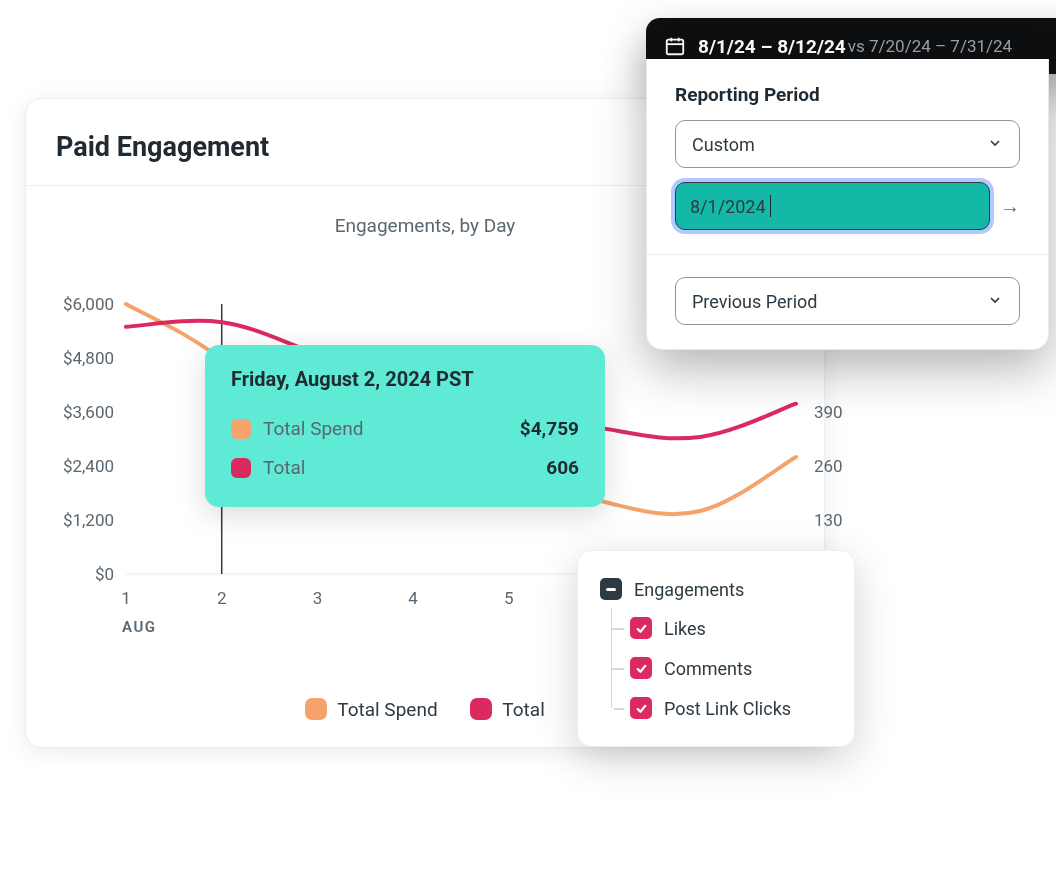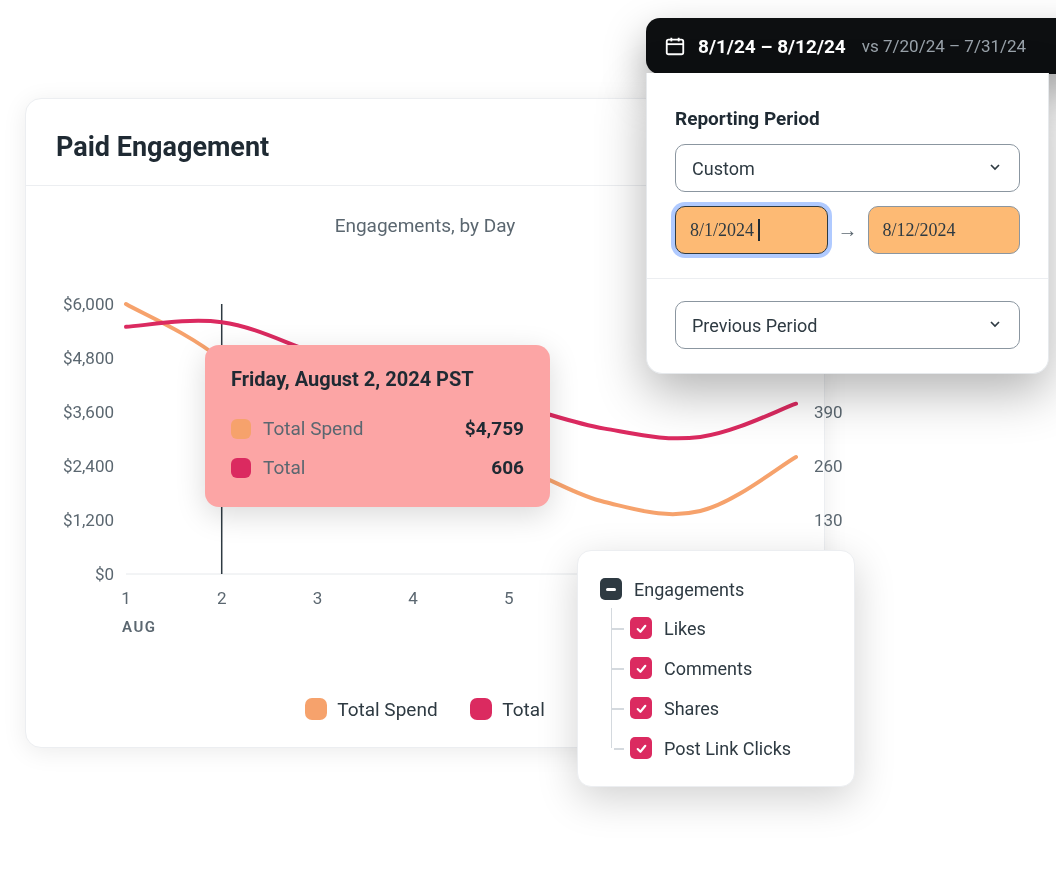--- a/index.html
+++ b/index.html
@@ -71,22 +71,22 @@
     width: 22px; height: 22px; border-radius: 7px; margin-right: 10px; display: inline-block;
   }
   .sw-orange { background: #f6a26c; }
   .sw-pink { background: #db2a60; }
 
   
   .tooltip {
     position: absolute;
     left: 205px;
     top: 345px;
-    width: 345px;
-    background: #fca5a5;
+    width: 400px;
+    background: #5eead4;
     border-radius: 14px;
     box-shadow: 0 8px 30px rgba(0,0,0,0.15);
     padding: 22px 26px 20px 26px;
   }
   .tooltip .tt-date {
     font-size: 20px;
     font-weight: 700;
     color: #1f2a33;
     margin-bottom: 18px;
   }
@@ -111,32 +111,32 @@
     color: #fff;
     border-radius: 14px;
     display: flex;
     align-items: center;
     padding: 0 18px;
     font-size: 19px;
     box-shadow: 0 18px 40px rgba(0,0,0,0.35);
   }
   .date-bar .cal-icon { margin-right: 12px; display:flex; }
   .date-bar .primary { font-weight: 700; }
-  .date-bar .compare { color: #9aa3ab; margin-left: 16px; font-weight: 400; font-size: 17px; }
+  .date-bar .compare { color: #9aa3ab; margin-left: 2px; font-weight: 400; font-size: 17px; }
 
   
   .panel {
     position: absolute;
     left: 646px;
-    top: 73px;
+    top: 59px;
     width: 403px;
     background: #fff;
     border-radius: 0 0 16px 16px;
     box-shadow: 0 18px 50px rgba(0,0,0,0.30);
-    padding: 34px 28px 24px 28px;
+    padding: 24px 28px 24px 28px;
     border: 1px solid #e6e9ec;
     border-top: none;
   }
   .panel .section-label {
     font-size: 19px;
     font-weight: 700;
     color: #1f2a33;
     margin-bottom: 14px;
   }
   .select {
@@ -162,22 +162,21 @@
   .date-input {
     flex: 1;
     height: 48px;
     border: 1px solid #8b96a0;
     border-radius: 10px;
     display: flex;
     align-items: center;
     padding: 0 14px;
     font-size: 18px;
     color: #2e3a42;
-    background: #fdba74;
-    font-family: Liberation Serif, serif;
+    background: #14b8a6;
   }
   .date-input.focused {
     border: 1.5px solid #2e3a42;
     box-shadow: 0 0 0 4px rgba(79,138,255,0.45);
   }
   .caret {
     display: inline-block;
     width: 1.5px;
     height: 22px;
     background: #1f2a33;
@@ -338,23 +337,20 @@
           <polyline points="6 9 12 15 18 9"></polyline>
         </svg>
     </span>
   </div>
   <div class="date-row">
     <div class="date-input focused">
       <span>8/1/2024</span>
       <span class="caret"></span>
     </div>
     <span class="arrow-icon">→</span>
-    <div class="date-input">
-      <span>8/12/2024</span>
-    </div>
   </div>
   <hr>
   <div class="select">
     <span>Previous Period</span>
     <span>
       <svg width="16" height="16" viewBox="0 0 24 24" fill="none" stroke="#2e3a42" stroke-width="2.5">
           <polyline points="6 9 12 15 18 9"></polyline>
         </svg>
     </span>
   </div>
@@ -381,24 +377,16 @@
           </svg>
         </span>
         <span>Comments</span>
       </div>
       <div class="filter-item">
         <span class="cbx checked">
           <svg width="13" height="13" viewBox="0 0 24 24" fill="none" stroke="#fff" stroke-width="4" stroke-linecap="round" stroke-linejoin="round">
             <polyline points="5 13 10 18 19 7"></polyline>
           </svg>
         </span>
-        <span>Shares</span>
-      </div>
-      <div class="filter-item">
-        <span class="cbx checked">
-          <svg width="13" height="13" viewBox="0 0 24 24" fill="none" stroke="#fff" stroke-width="4" stroke-linecap="round" stroke-linejoin="round">
-            <polyline points="5 13 10 18 19 7"></polyline>
-          </svg>
-        </span>
         <span>Post Link Clicks</span>
       </div>
     </div>
 </div>
 
 </body></html>

